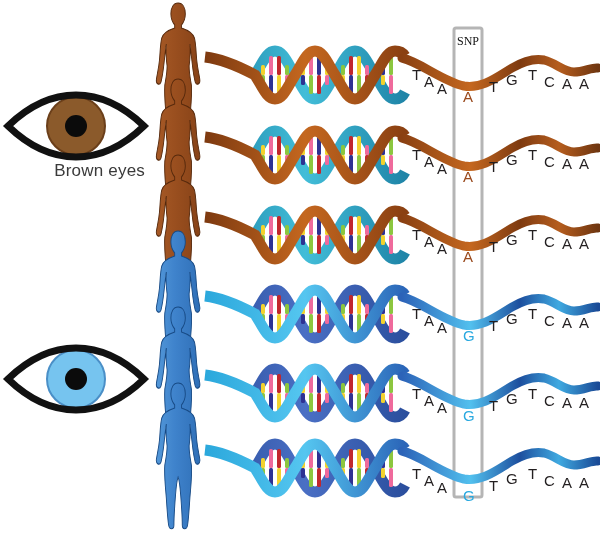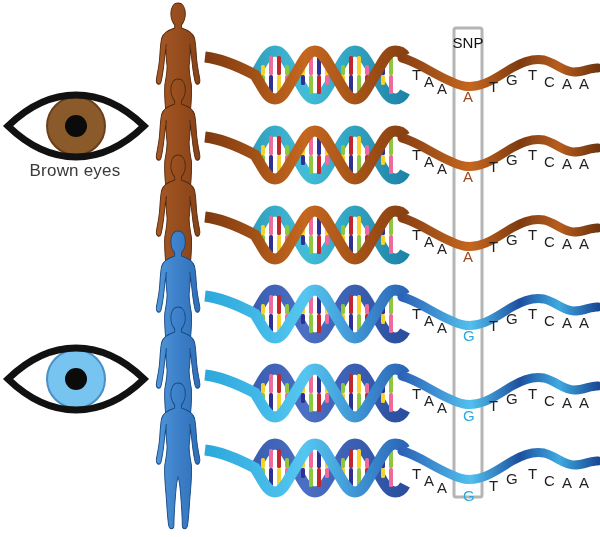--- a/index.html
+++ b/index.html
@@ -34,25 +34,25 @@
   .pupil{fill:#0b0b0b;}
 
   
   .snp-rect{fill:#ffffff;stroke:#b5b5b5;stroke-width:3;}
 
   
   .eye-label{
     position:absolute;width:140px;text-align:center;
     font-size:17px;color:#3a3a3a;letter-spacing:.2px;
   }
-  .eye-label.brown{left:5px;top:161px;}
+  .eye-label.brown{left:5px;top:161px;text-align:right;}
   .eye-label.blue{left:0px;top:420px;}
   .snp-label{
     position:absolute;left:450px;top:34px;width:36px;text-align:center;
-    font-size:15px;color:#111;
+    font-size:12px;color:#111;font-family:Liberation Serif, serif;
   }
 
   
   .sq{position:absolute;left:412px;width:186px;height:36px;}
   .sq span{
     position:absolute;display:block;
     font-size:15px;line-height:1;color:#231f20;
   }
   .sq span:nth-child(1){left:0px;top:6px;}
   .sq span:nth-child(2){left:12px;top:13px;}

